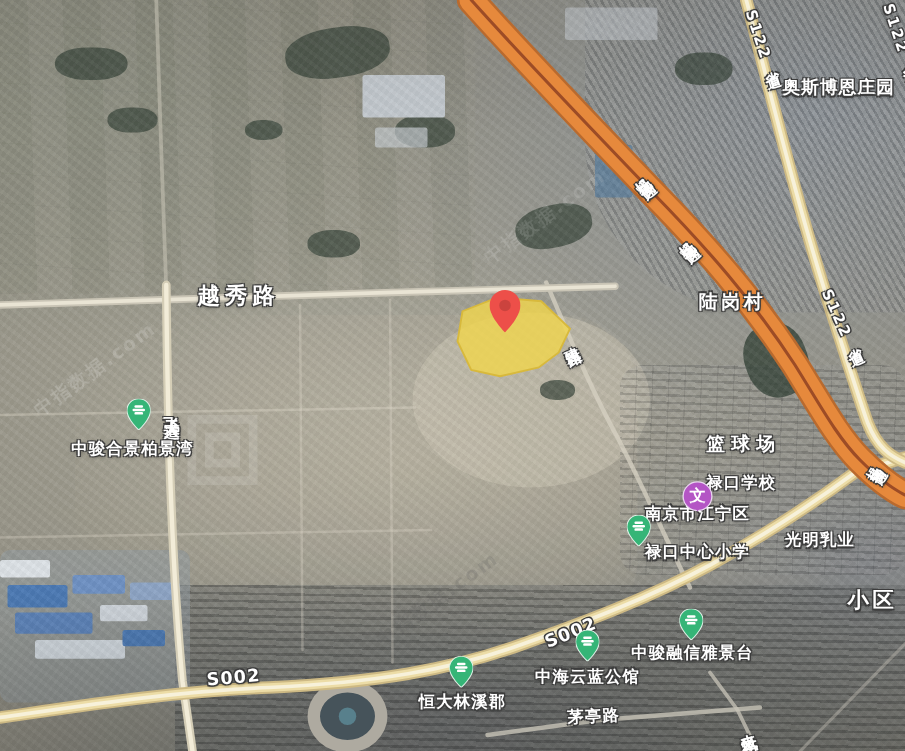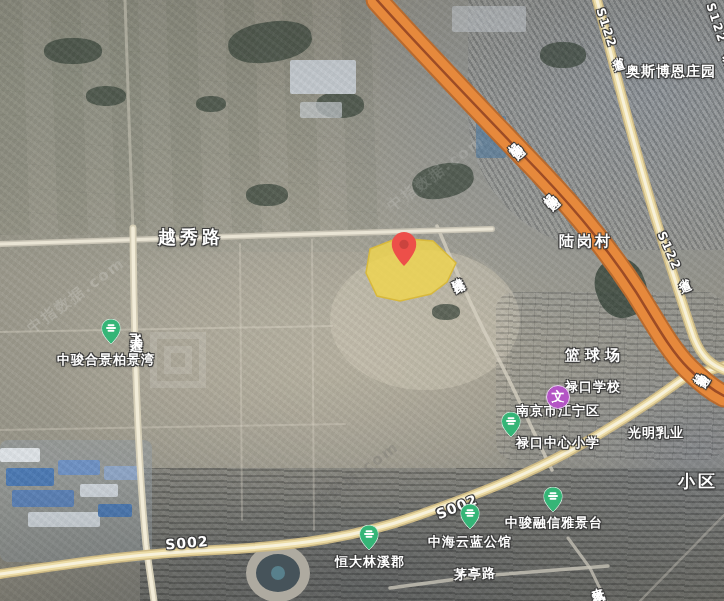--- a/index.html
+++ b/index.html
@@ -179,21 +179,21 @@
   </div>
 
   <span class="lbl" style="left:191px;top:237px;transform:translate(-50%,-50%);font-size:18px;letter-spacing:4px;">越秀路</span>
   <span class="lbl" style="left:586px;top:241px;transform:translate(-50%,-50%);font-size:15px;letter-spacing:3px;">陆岗村</span>
   <span class="lbl" style="left:671px;top:71px;transform:translate(-50%,-50%);font-size:14px;">奥斯博恩庄园</span>
   <span class="lbl v" style="left:136px;top:327px;transform:translate(-50%,-50%);">飞天大道</span>
 
   <span class="lbl" style="left:595px;top:355px;transform:translate(-50%,-50%);font-size:15px;letter-spacing:5px;">篮球场</span>
   <span class="lbl" style="left:593px;top:387px;transform:translate(-50%,-50%);">禄口学校</span>
   <span class="lbl" style="left:558px;top:427px;transform:translate(-50%,-50%);text-align:left;">
-    <span style="display:block;font-family:Liberation Mono, monospace;">南京市江宁区</span>
+    <span style="display:block;">南京市江宁区</span>
     <span style="display:block;margin-top:15px;">禄口中心小学</span>
   </span>
   <span class="lbl" style="left:656px;top:433px;transform:translate(-50%,-50%);">光明乳业</span>
   <span class="lbl" style="left:698px;top:481px;transform:translate(-50%,-50%);font-size:17px;letter-spacing:3px;">小区</span>
   <span class="lbl" style="left:106px;top:360px;transform:translate(-50%,-50%);">中骏合景柏景湾</span>
   <span class="lbl" style="left:470px;top:542px;transform:translate(-50%,-50%);">中海云蓝公馆</span>
   <span class="lbl" style="left:554px;top:523px;transform:translate(-50%,-50%);">中骏融信雅景台</span>
   <span class="lbl" style="left:370px;top:562px;transform:translate(-50%,-50%);">恒大林溪郡</span>
   <span class="lbl" style="left:475px;top:574px;transform:translate(-50%,-50%) rotate(-3deg);">茅亭路</span>
   <span class="lbl v" style="left:594px;top:581px;transform:translate(-50%,-50%) rotate(-15deg);">来凤路</span>

